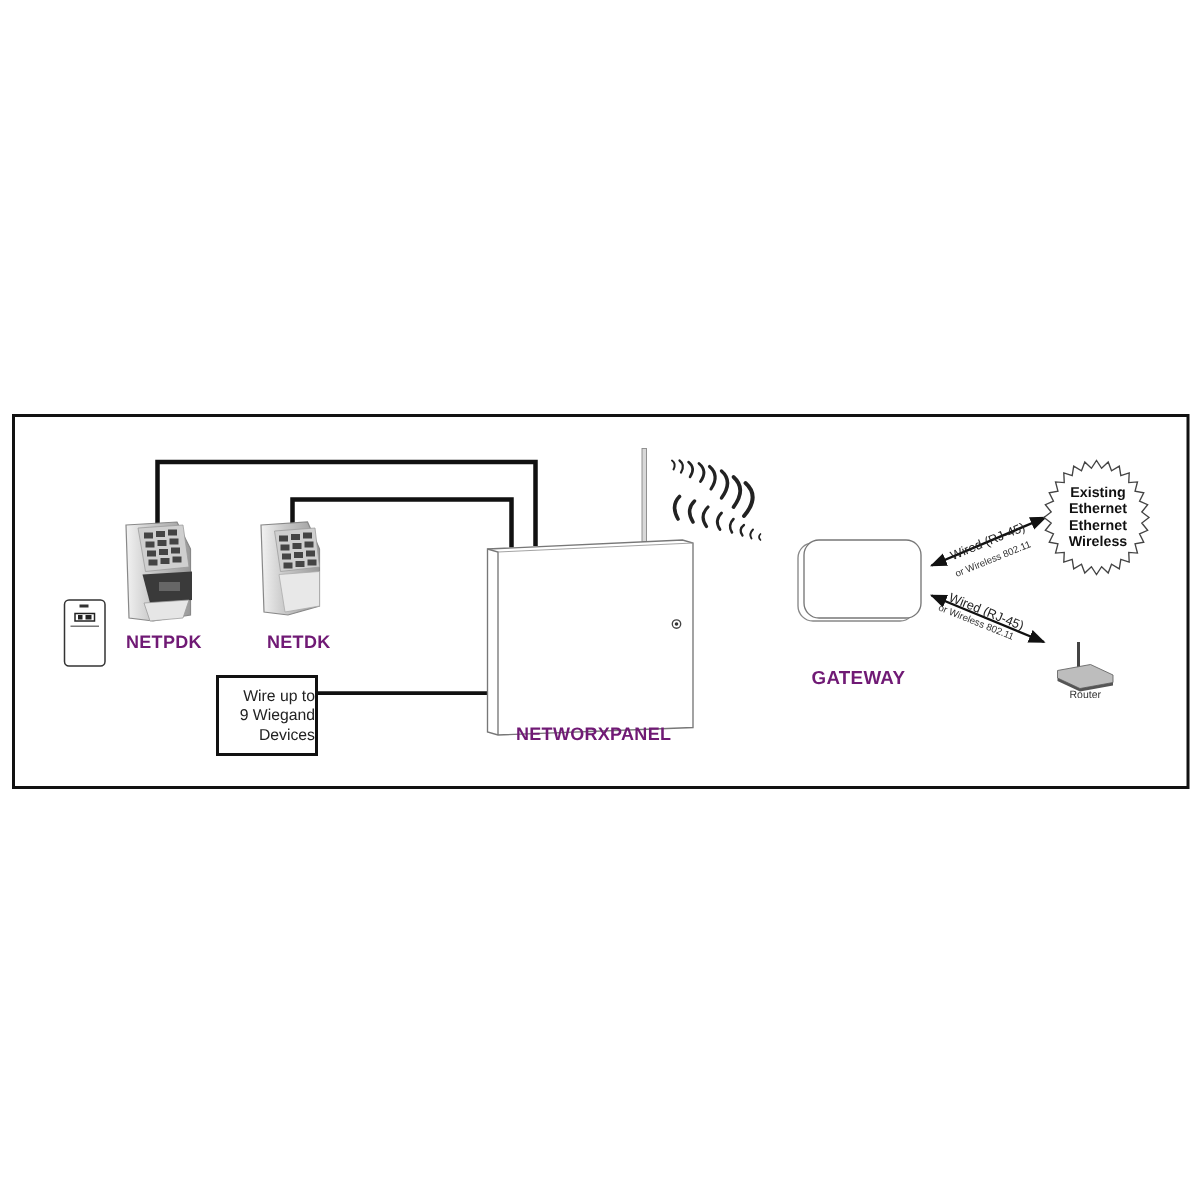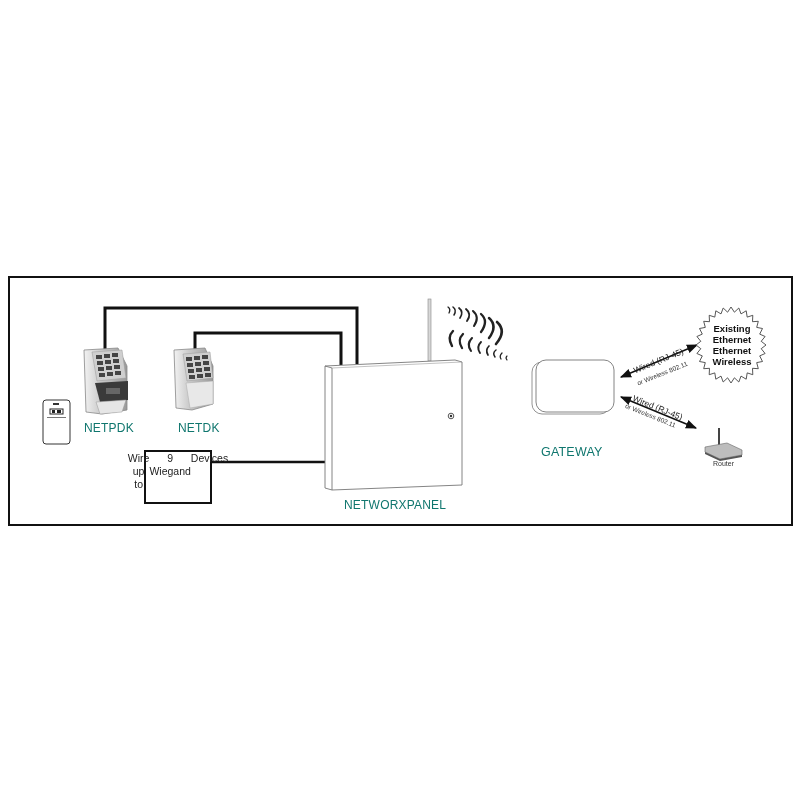--- a/index.html
+++ b/index.html
@@ -1,21 +1,21 @@
 <!DOCTYPE html>
 <html><head>
 <meta charset="utf-8">
 <style>
   html, body { margin:0; padding:0; background:#ffffff; }
   body { width:800px; height:800px; position:relative; overflow:hidden; font-family:"Liberation Sans", sans-serif; }
   .frame { position:absolute; left:8px; top:276px; width:781px; height:246px; border:2px solid #111; box-sizing:content-box; }
   svg.diagram { position:absolute; left:0; top:0; }
-  .lbl { position:absolute; font-weight:normal; font-size:12px; color:#0f766e; letter-spacing:0.2px; white-space:nowrap; }
+  .lbl { position:absolute; font-weight:bold; font-size:12px; color:#701a75; letter-spacing:0.2px; white-space:nowrap; }
   .wbox { position:absolute; left:144px; top:450px; width:64px; height:50px; border:2px solid #111; background:#fff;
-          font-size:10.5px; line-height:13px; text-align:center; color:#222; display:flex; flex-direction:row; justify-content:center; }
+          font-size:10.5px; line-height:13px; text-align:right; color:#222; display:flex; flex-direction:column; justify-content:center; }
   .burst-text { position:absolute; left:704px; top:323px; width:56px; text-align:center; font-weight:bold; font-size:9.5px; line-height:11px; color:#111; }
   .arrow-lbl { position:absolute; font-size:8.5px; color:#222; white-space:nowrap; transform-origin:left top; }
   .arrow-sub { position:absolute; font-size:6.5px; color:#333; white-space:nowrap; transform-origin:left top; }
   .router-lbl { position:absolute; left:713px; top:460px; font-size:7px; color:#333; }
 </style>
 </head>
 <body>
 
 <div class="frame"></div>
 
@@ -141,21 +141,21 @@
 
   <g>
     <rect x="718" y="428" width="2" height="17" fill="#444"></rect>
     <path d="M705,447 L727,443 L742,450 L742,455 L720,459 L705,452 Z" fill="#bdbdbd" stroke="#666" stroke-width="0.6"></path>
     <path d="M705,452 L720,459 L742,455 L742,457 L720,461 L705,454 Z" fill="#555"></path>
   </g>
 </svg>
 
 <div class="lbl" style="left:84px;top:421px;">NETPDK</div>
 <div class="lbl" style="left:178px;top:421px;">NETDK</div>
-<div class="lbl" style="left:344px;top:498px;">NETWORXPANEL</div>
+<div class="lbl" style="left:344px;top:482px;">NETWORXPANEL</div>
 <div class="lbl" style="left:541px;top:445px;font-size:12.5px;">GATEWAY</div>
 
 <div class="wbox">
   <span>Wire up to</span>
   <span>9 Wiegand</span>
   <span>Devices</span>
 </div>
 
 <div class="burst-text">
   <div>Existing</div>

